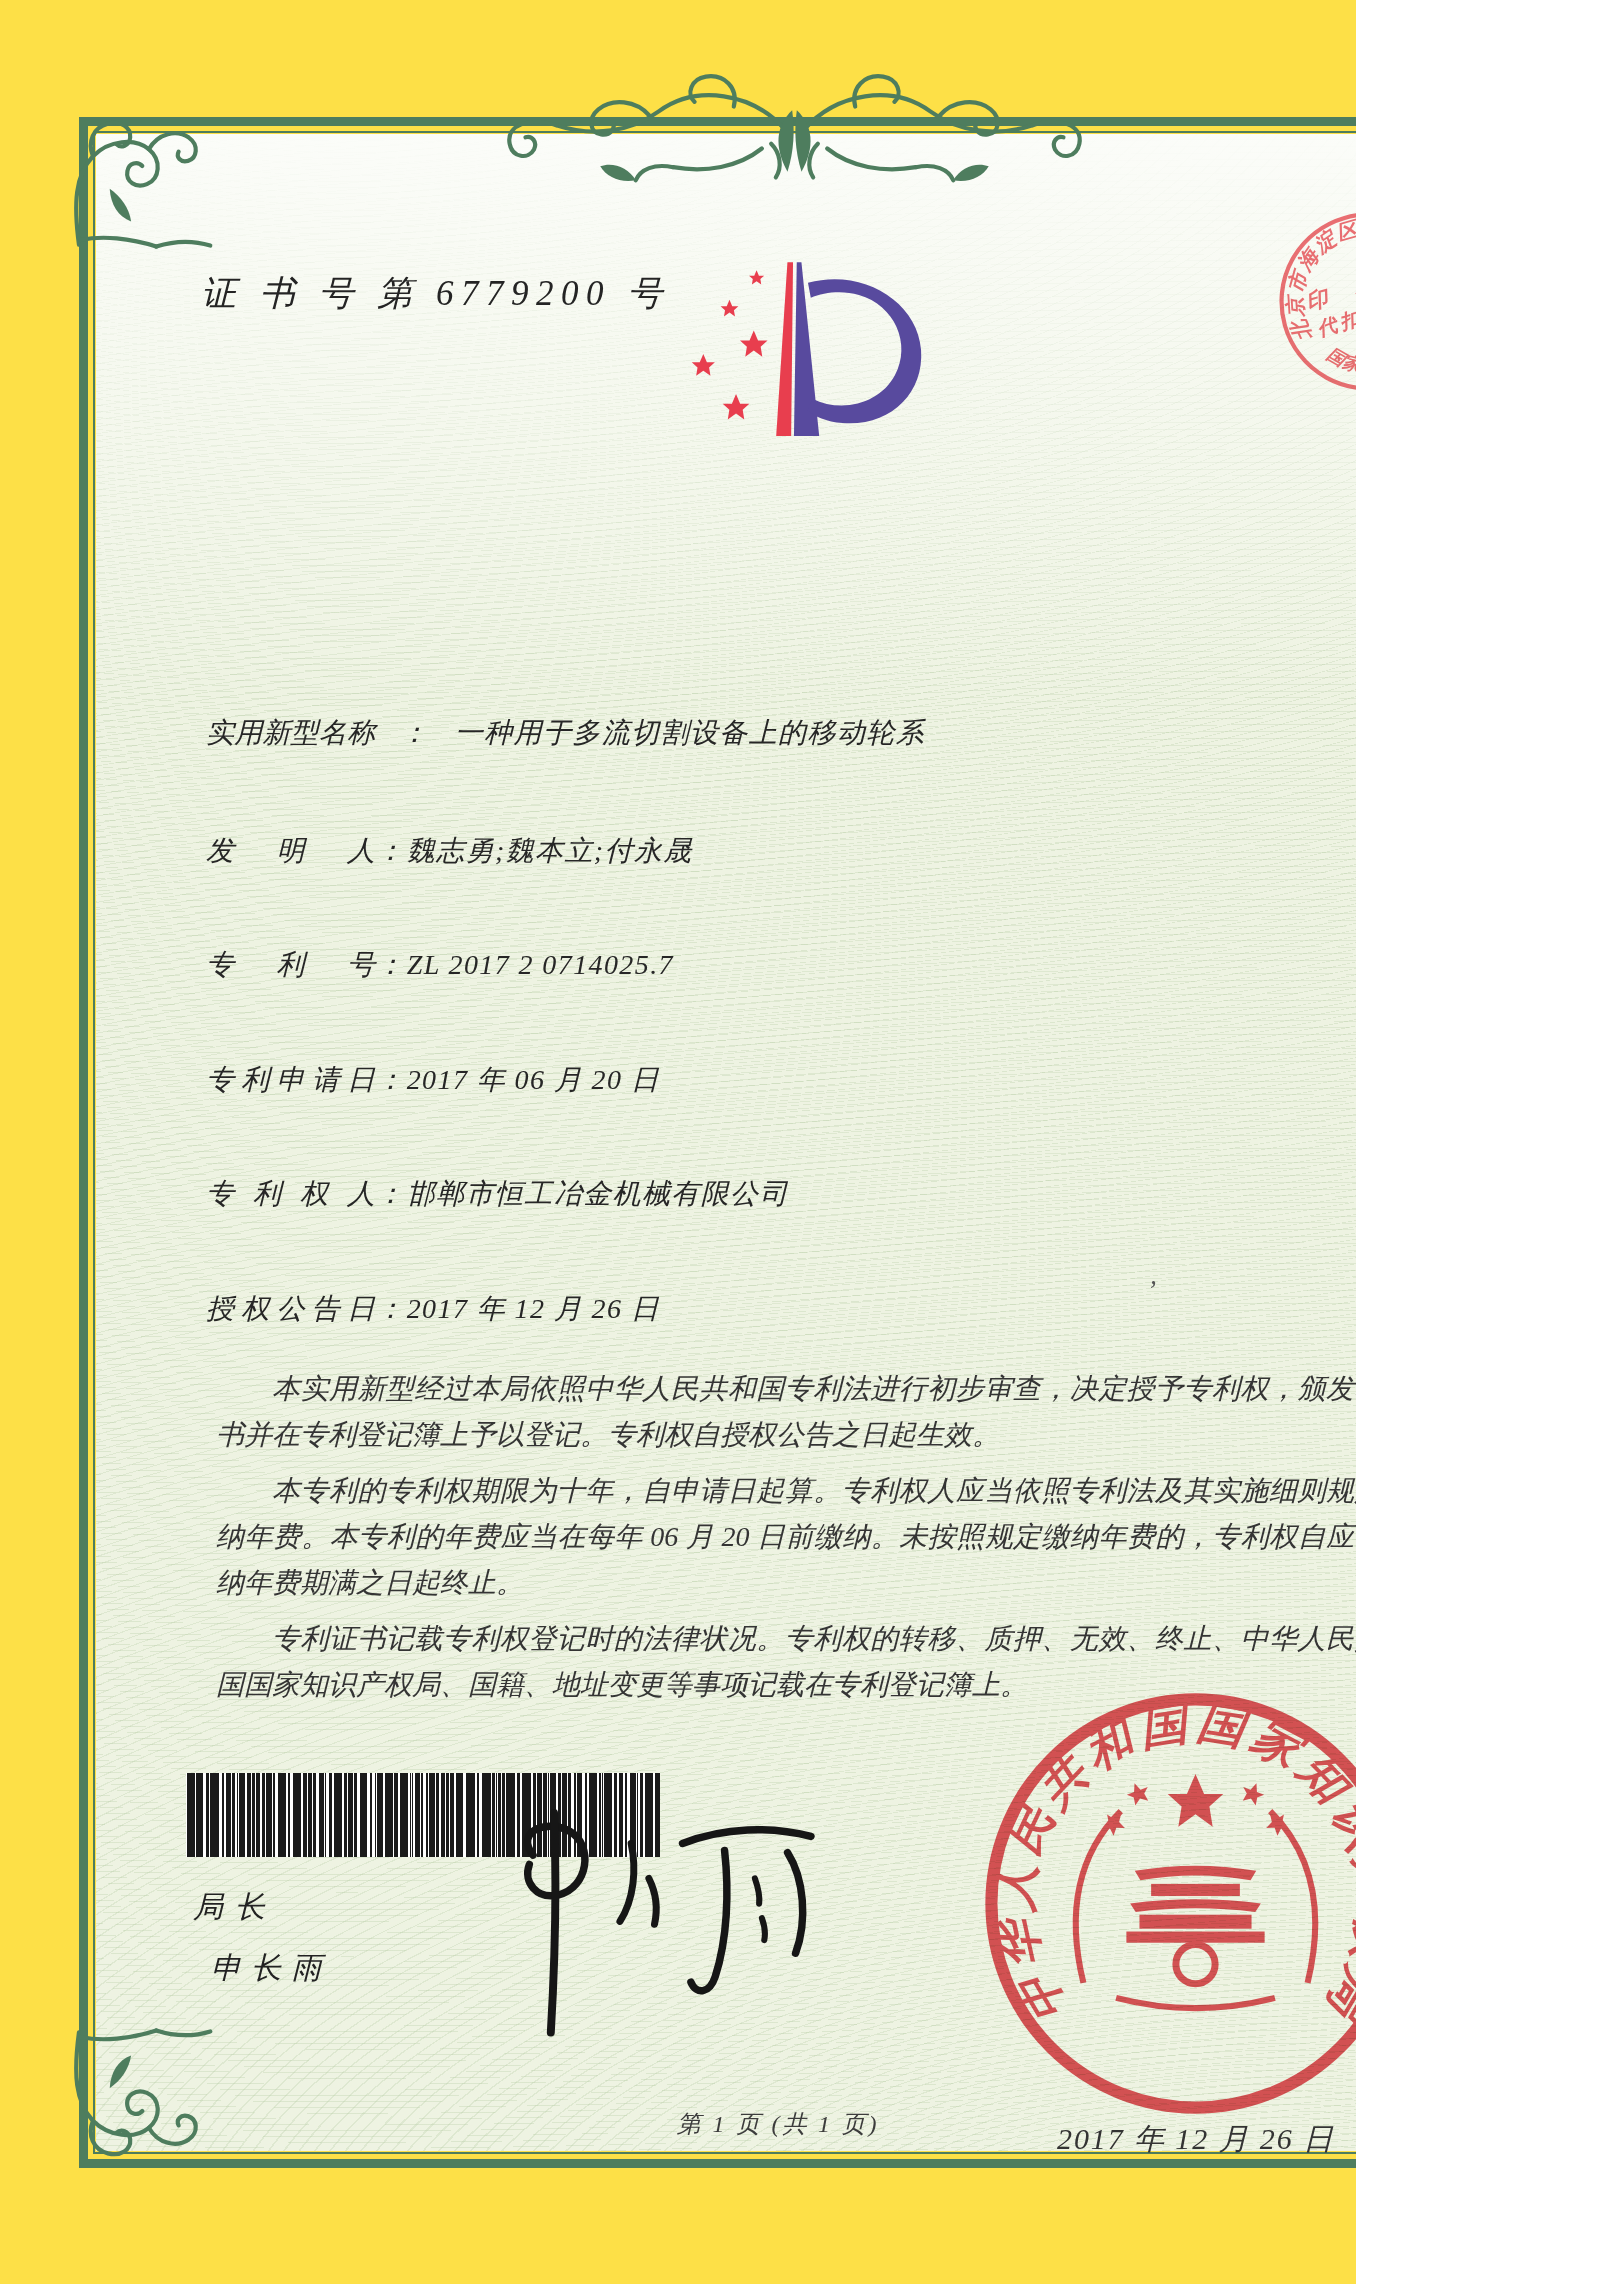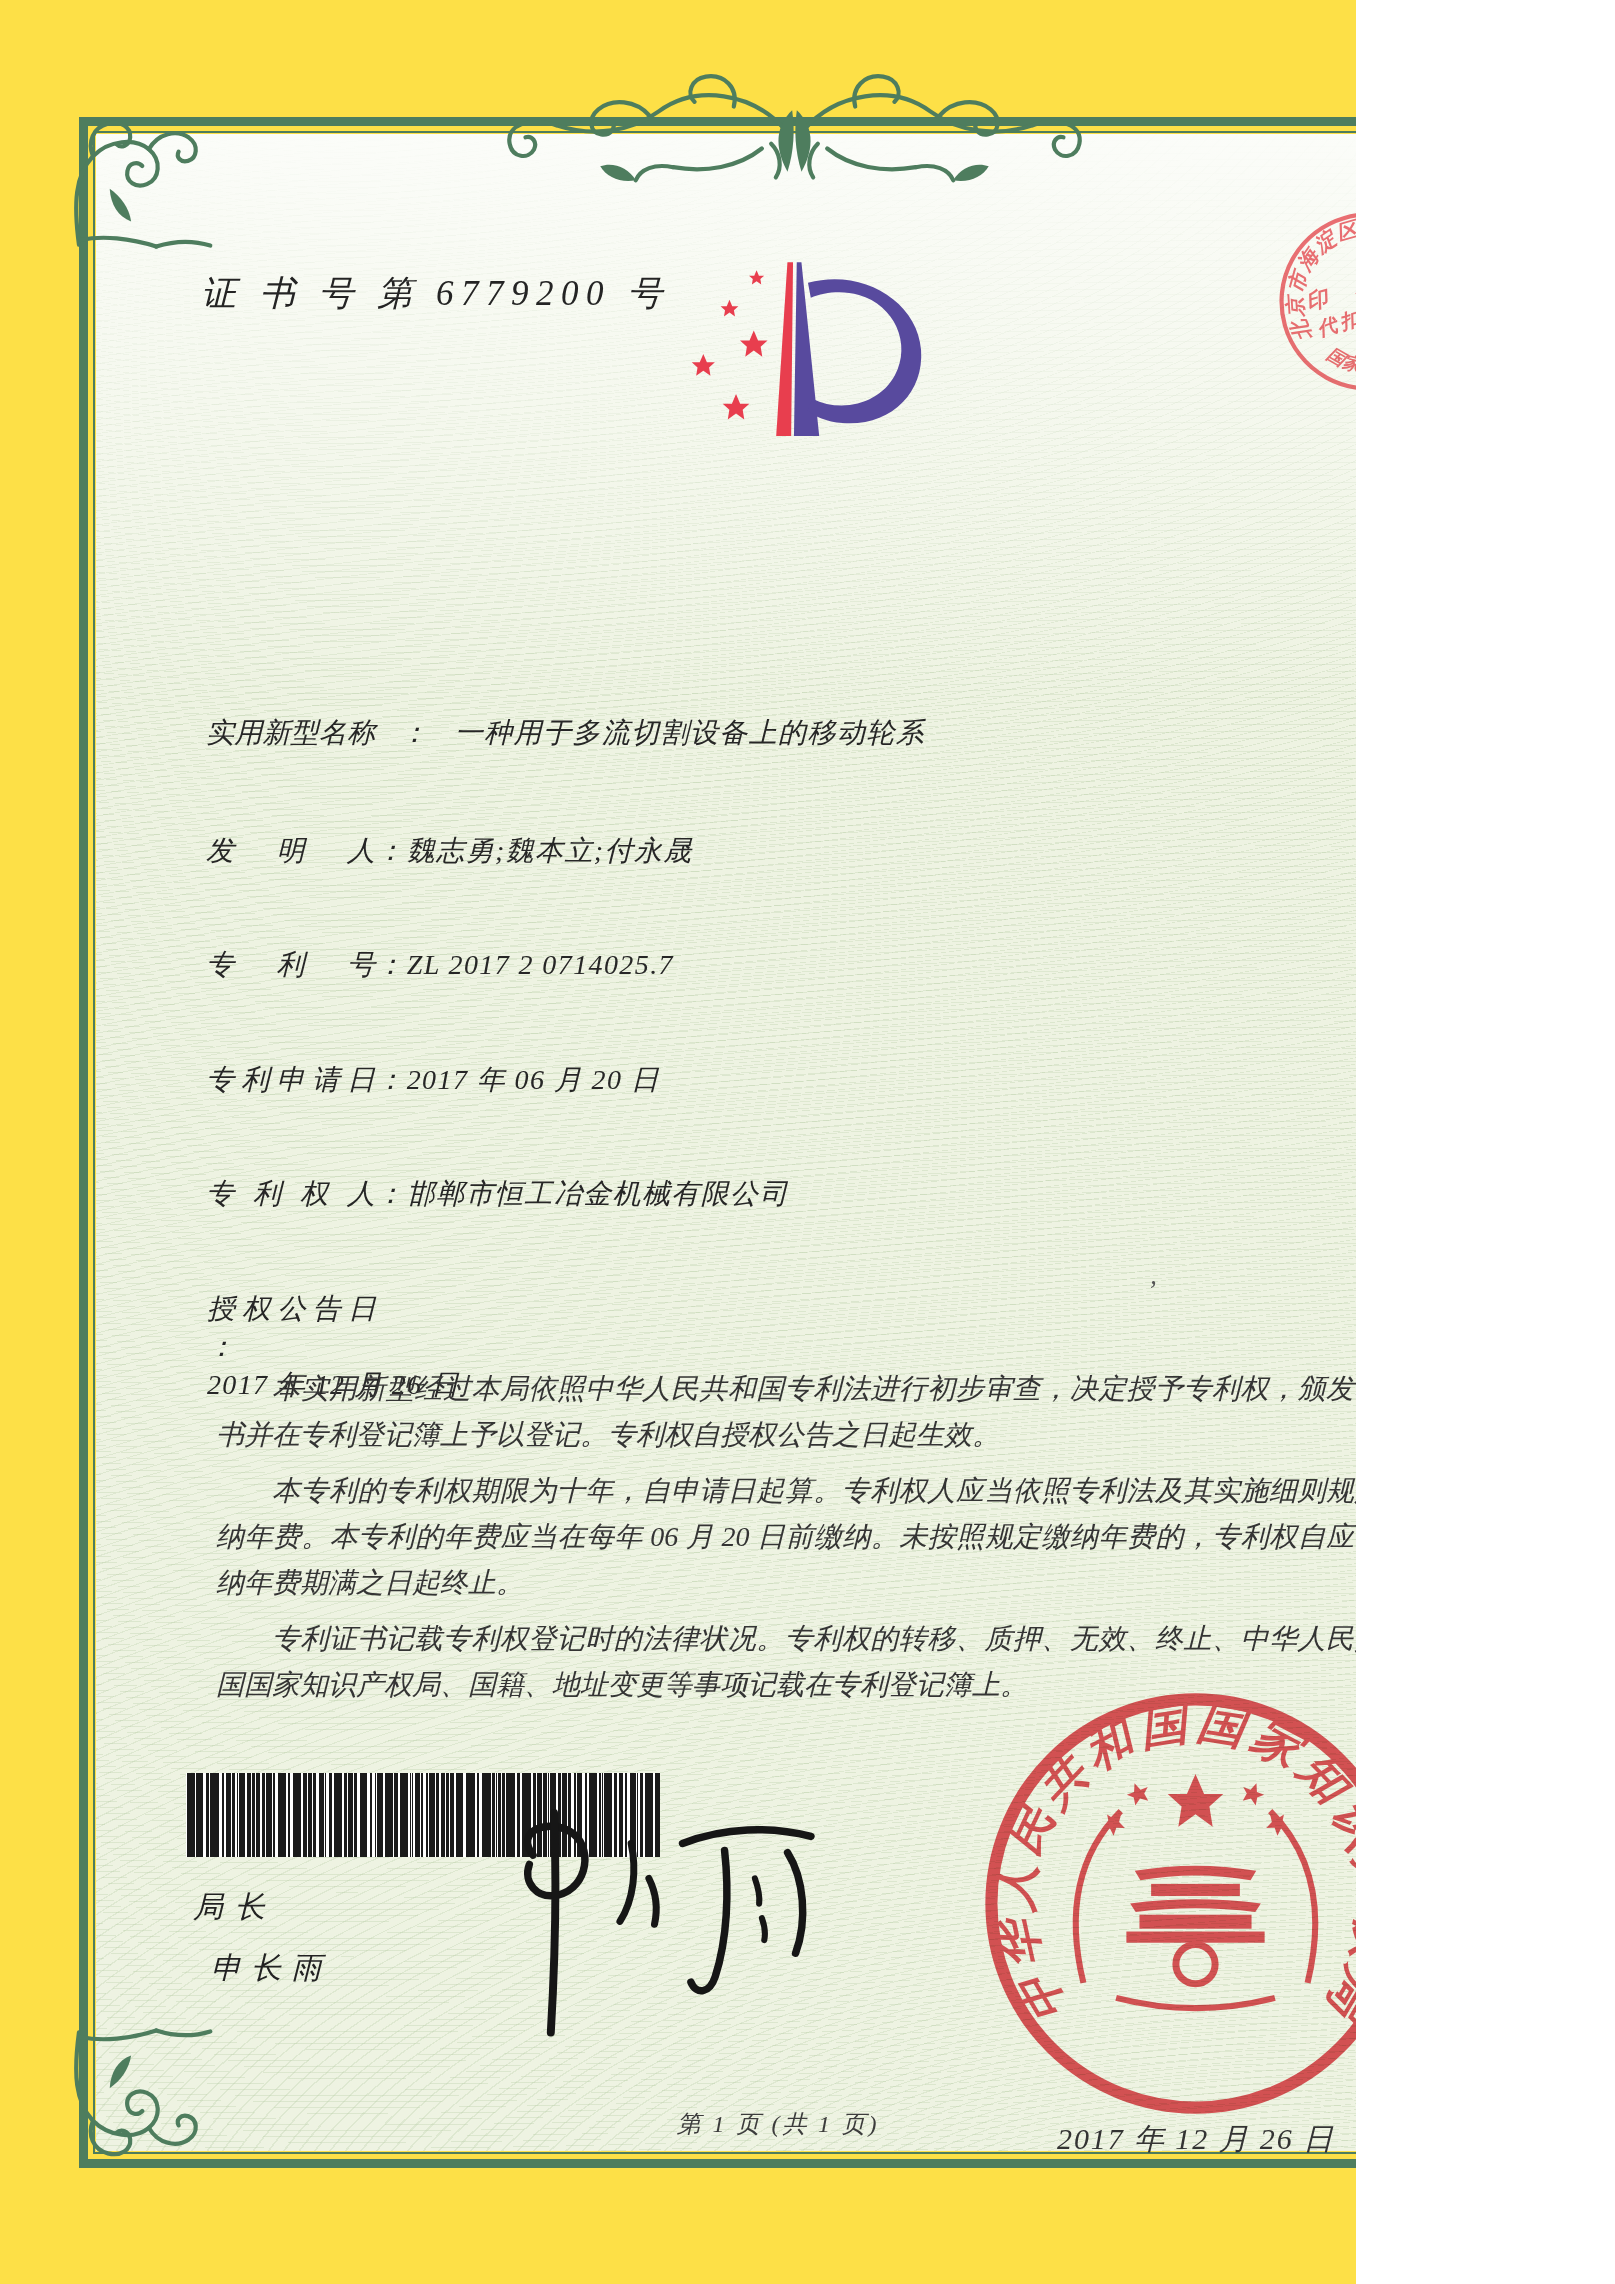--- a/index.html
+++ b/index.html
@@ -138,21 +138,21 @@
   <div class="field-row" style="top:1061px;">
     <span class="flabel">专利申请日</span>
       <span class="fcolon">：</span>
       <span class="fvalue">2017 年 06 月 20 日</span>
   </div>
   <div class="field-row" style="top:1175px;">
     <span class="flabel">专利权人</span>
       <span class="fcolon">：</span>
       <span class="fvalue">邯郸市恒工冶金机械有限公司</span>
   </div>
-  <div class="field-row" style="top:1290px;flex-direction:column;">
+  <div class="field-row" style="top:1290px;">
     <span class="flabel">授权公告日</span>
       <span class="fcolon">：</span>
       <span class="fvalue">2017 年 12 月 26 日</span>
   </div>
 
   <div class="abs" id="stray">’</div>
 
   <div class="abs" id="paras">
     <p class="para">本实用新型经过本局依照中华人民共和国专利法进行初步审查，决定授予专利权，颁发本证书并在专利登记簿上予以登记。专利权自授权公告之日起生效。</p>
     <p class="para">本专利的专利权期限为十年，自申请日起算。专利权人应当依照专利法及其实施细则规定缴纳年费。本专利的年费应当在每年 06 月 20 日前缴纳。未按照规定缴纳年费的，专利权自应当缴纳年费期满之日起终止。</p>

